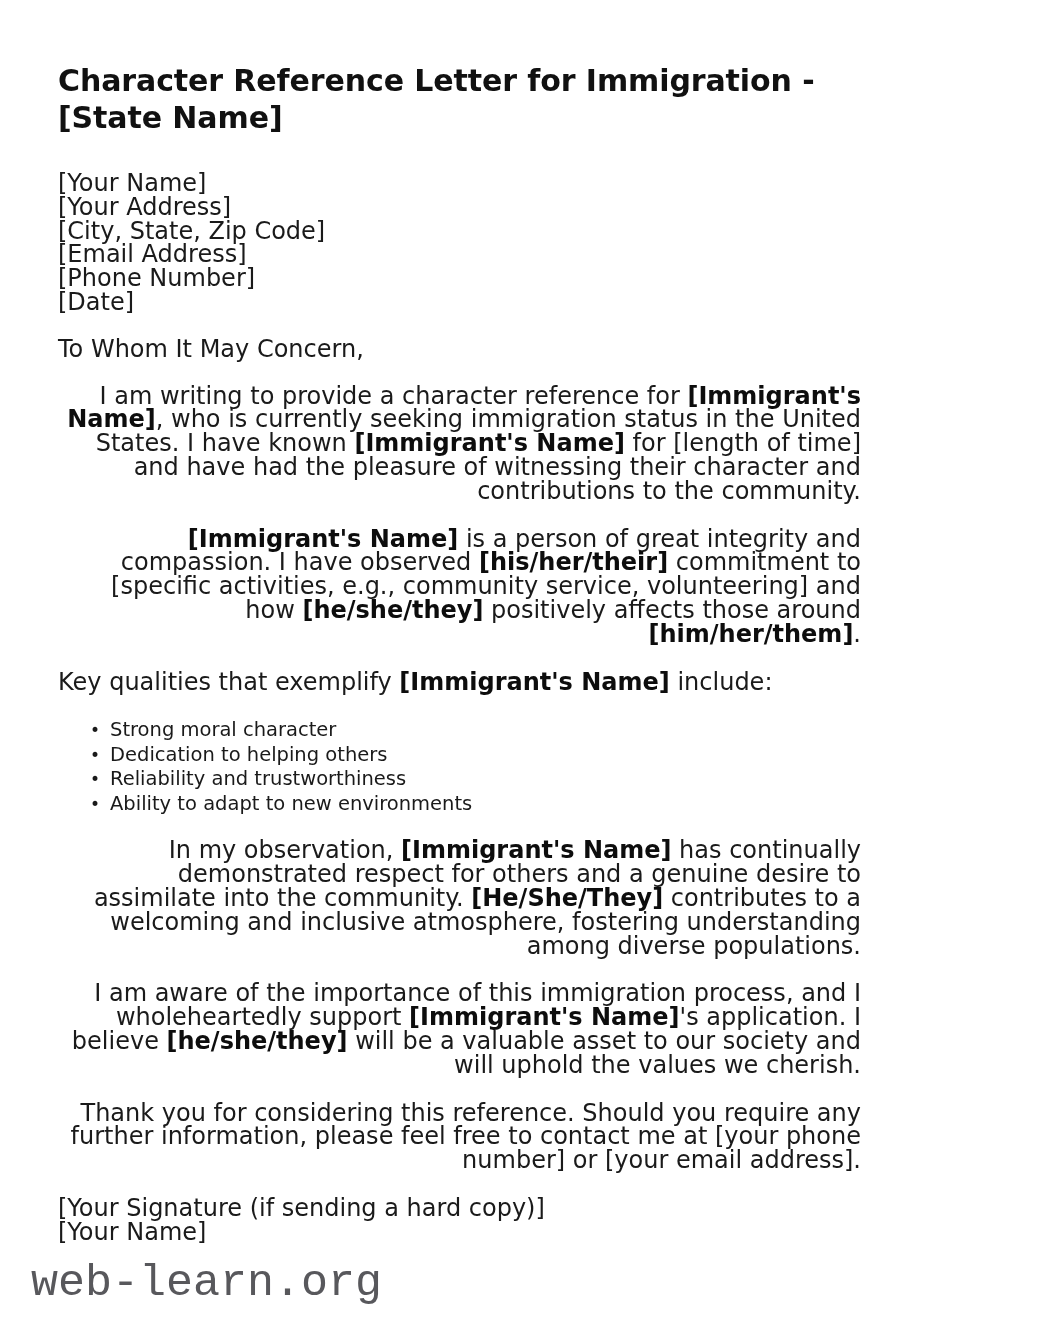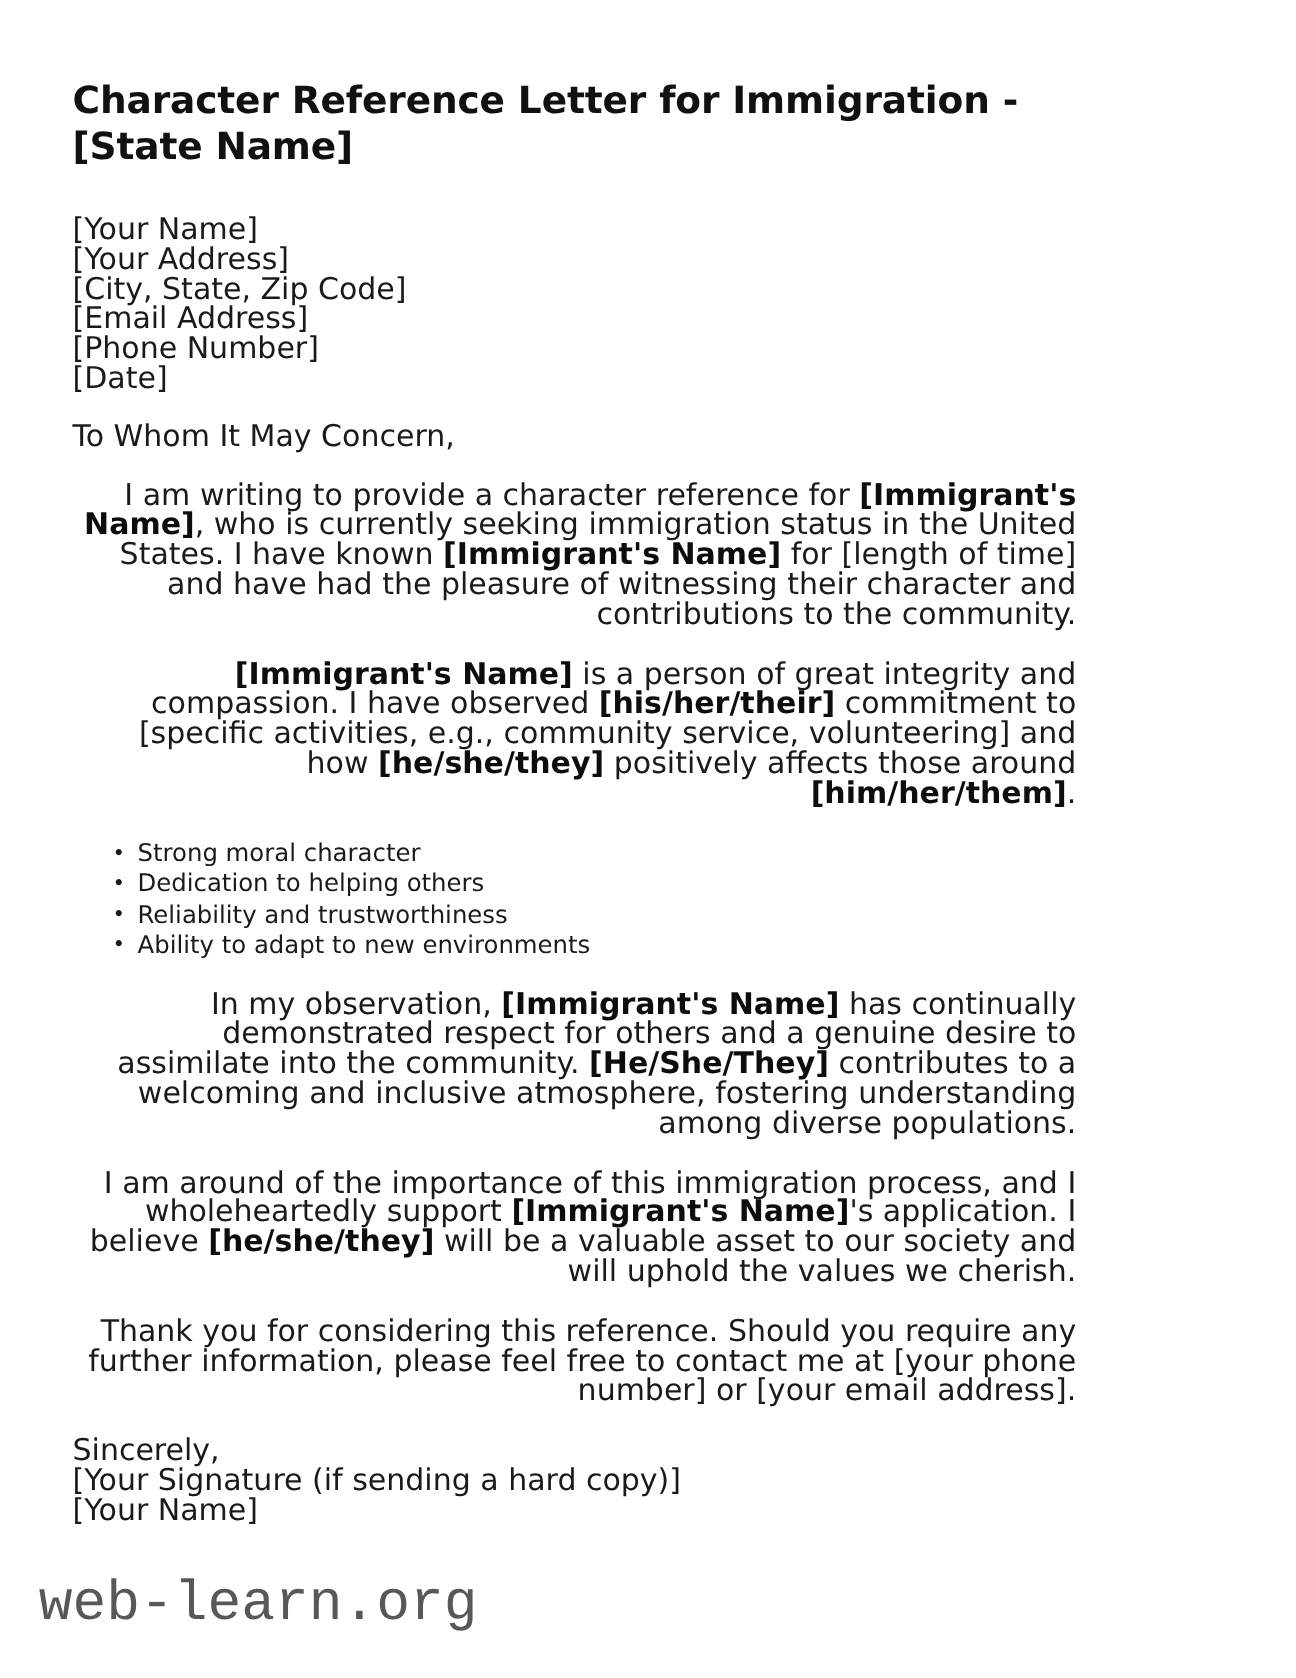--- a/index.html
+++ b/index.html
@@ -127,35 +127,35 @@
     <span class="addr-line">[Phone Number]</span>
     <span class="addr-line">[Date]</span>
   </div>
 
   <div class="block salutation">To Whom It May Concern,</div>
 
   <p class="block para"><span>I am writing to provide a character reference for </span><b>[Immigrant's Name]</b><span>, who is currently seeking immigration status in the United States. I have known </span><b>[Immigrant's Name]</b><span> for [length of time] and have had the pleasure of witnessing their character and contributions to the community.</span></p>
 
   <p class="block para"><b>[Immigrant's Name]</b><span> is a person of great integrity and compassion. I have observed </span><b>[his/her/their]</b><span> commitment to [specific activities, e.g., community service, volunteering] and how </span><b>[he/she/they]</b><span> positively affects those around </span><b>[him/her/them]</b><span>.</span></p>
 
+  <p class="block lead-in"><span>Key qualities that exemplify </span><b>[Immigrant's Name]</b><span> include:</span></p>
 
   <ul class="qualities">
     <li>Strong moral character</li>
     <li>Dedication to helping others</li>
     <li>Reliability and trustworthiness</li>
     <li>Ability to adapt to new environments</li>
   </ul>
 
   <p class="block para"><span>In my observation, </span><b>[Immigrant's Name]</b><span> has continually demonstrated respect for others and a genuine desire to assimilate into the community. </span><b>[He/She/They]</b><span> contributes to a welcoming and inclusive atmosphere, fostering understanding among diverse populations.</span></p>
 
-  <p class="block para"><span>I am around of the importance of this immigration process, and I wholeheartedly support </span><b>[Immigrant's Name]</b><span>'s application. I believe </span><b>[he/she/they]</b><span> will be a valuable asset to our society and will uphold the values we cherish.</span></p>
+  <p class="block para"><span>I am aware of the importance of this immigration process, and I wholeheartedly support </span><b>[Immigrant's Name]</b><span>'s application. I believe </span><b>[he/she/they]</b><span> will be a valuable asset to our society and will uphold the values we cherish.</span></p>
 
   <p class="block para">Thank you for considering this reference. Should you require any further information, please feel free to contact me at [your phone number] or [your email address].</p>
 
   <div class="block closing-block">
-    <span class="closing-line">Sincerely,</span>
     <span class="closing-line">[Your Signature (if sending a hard copy)]</span>
     <span class="closing-line">[Your Name]</span>
   </div>
 
 </div>
 
 <div class="watermark">web-learn.org</div>
 
 </body></html>

